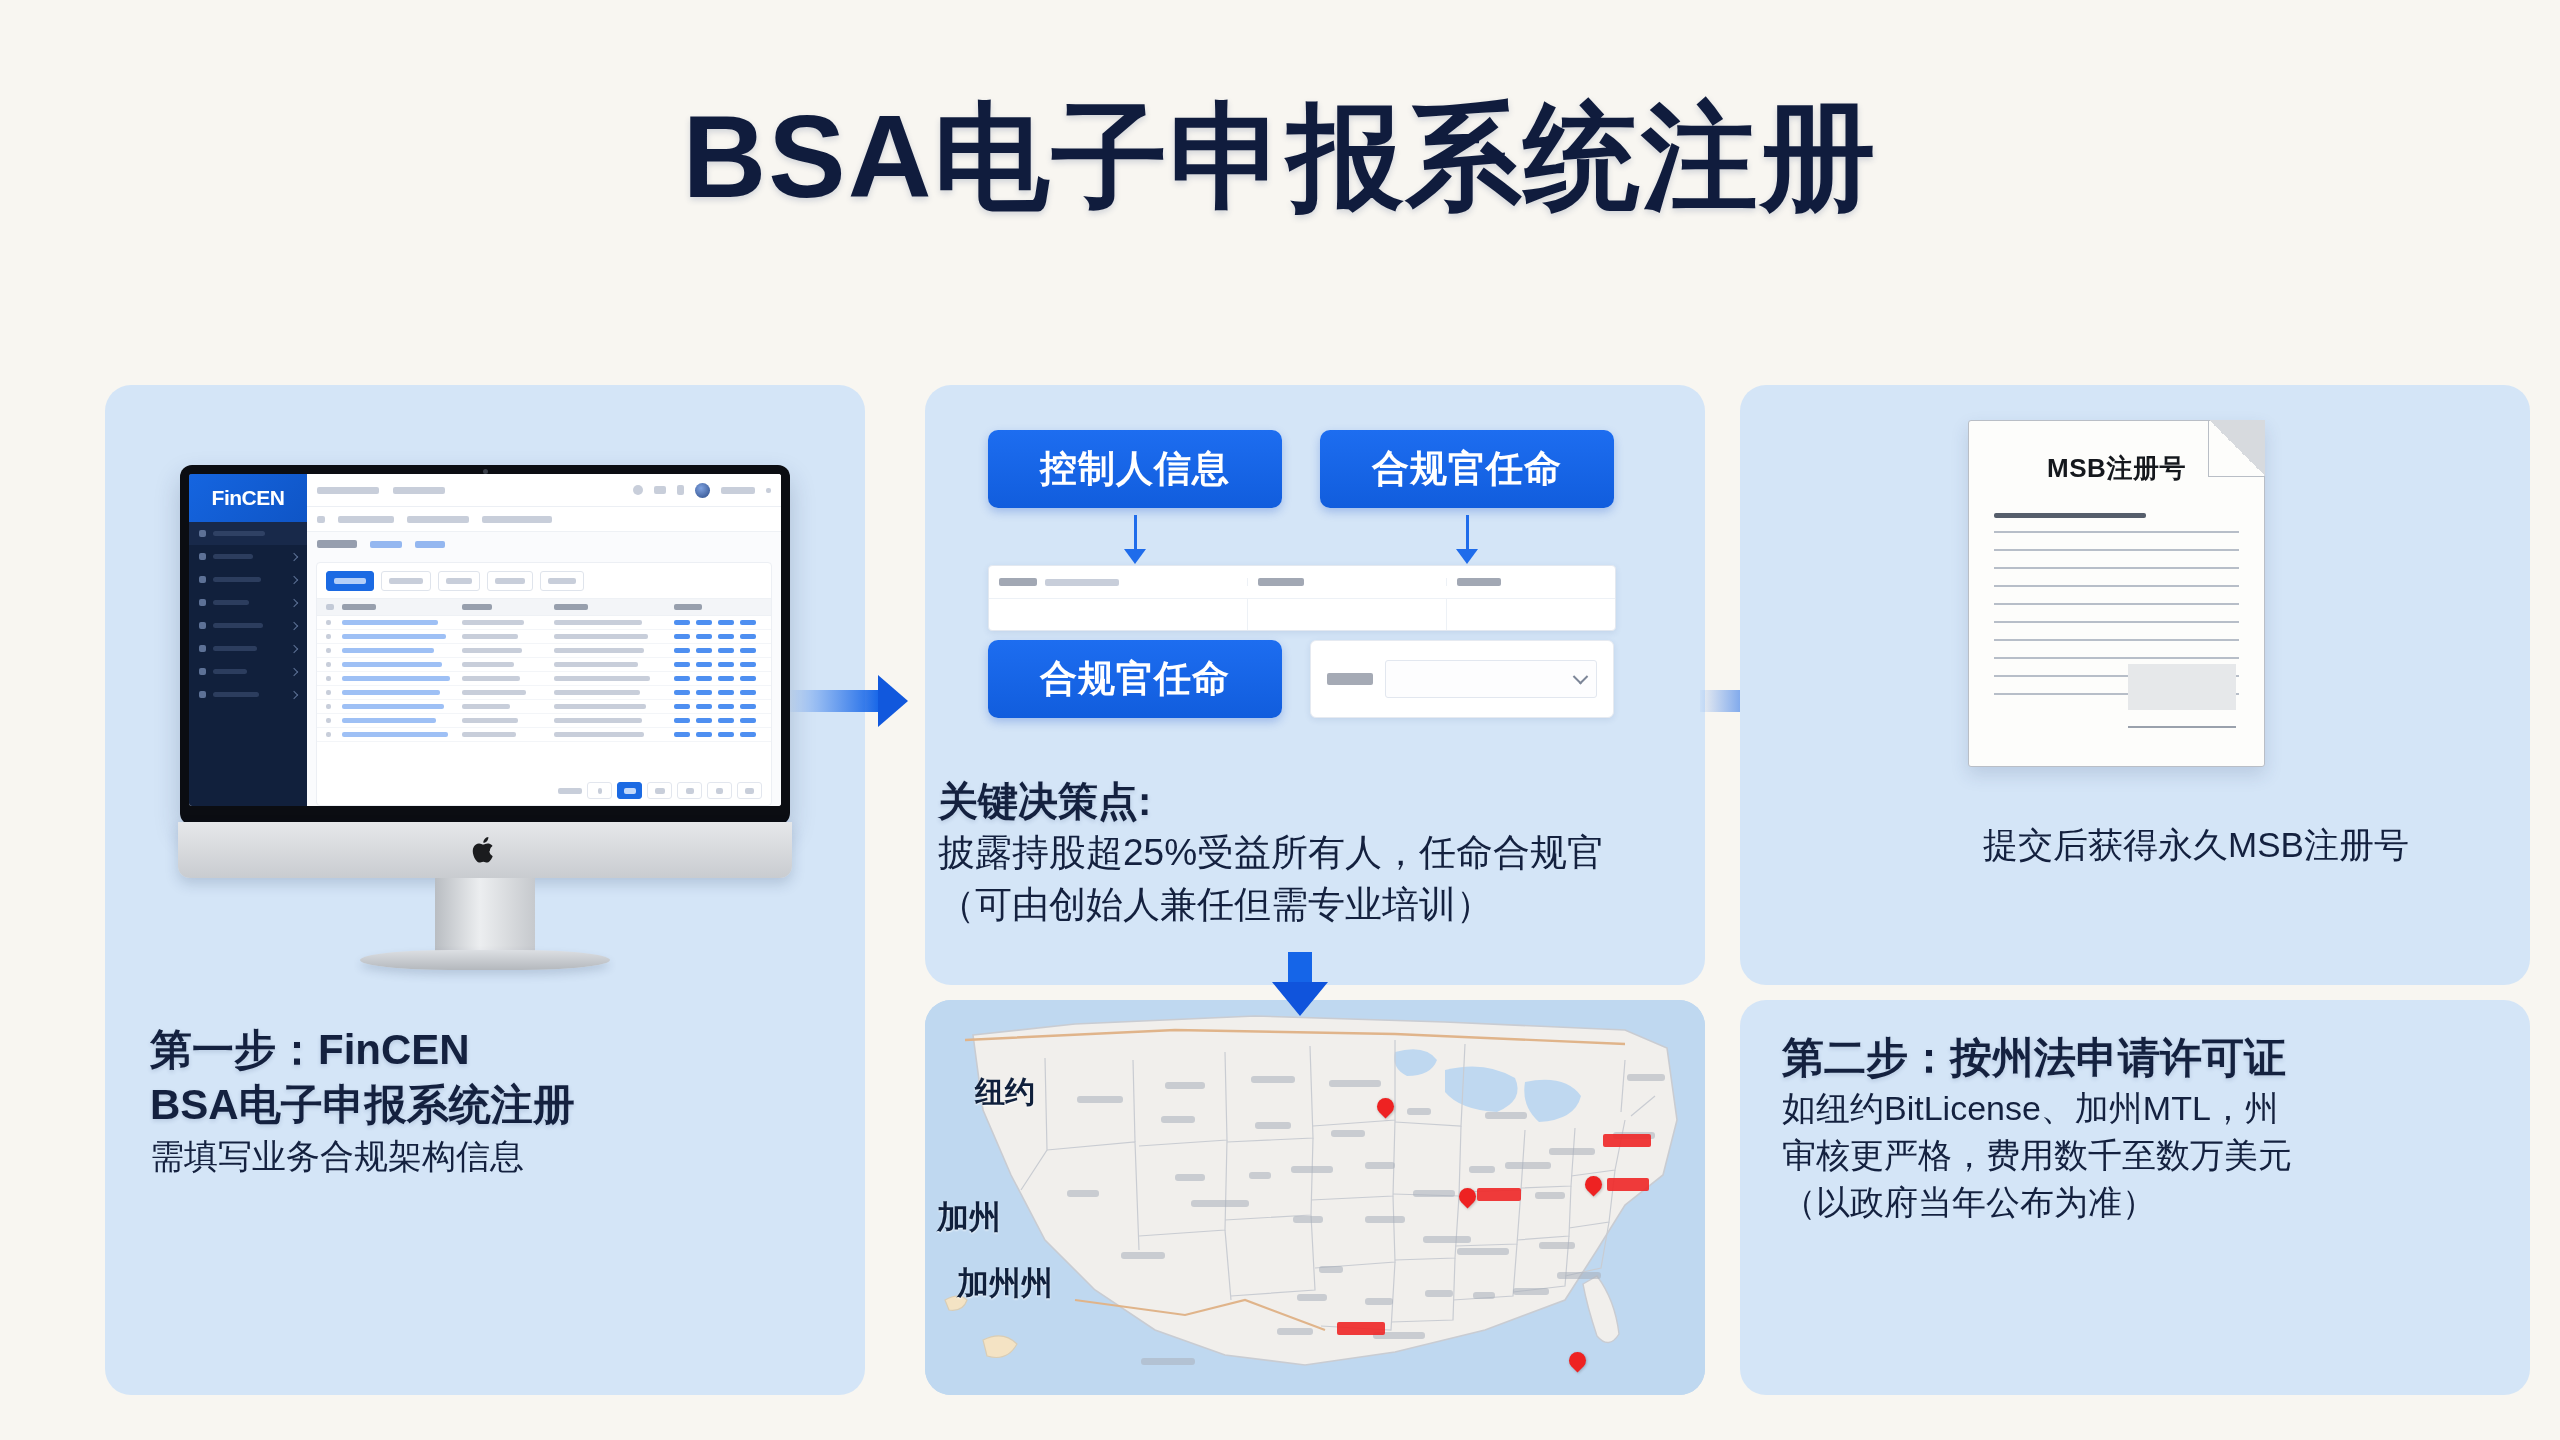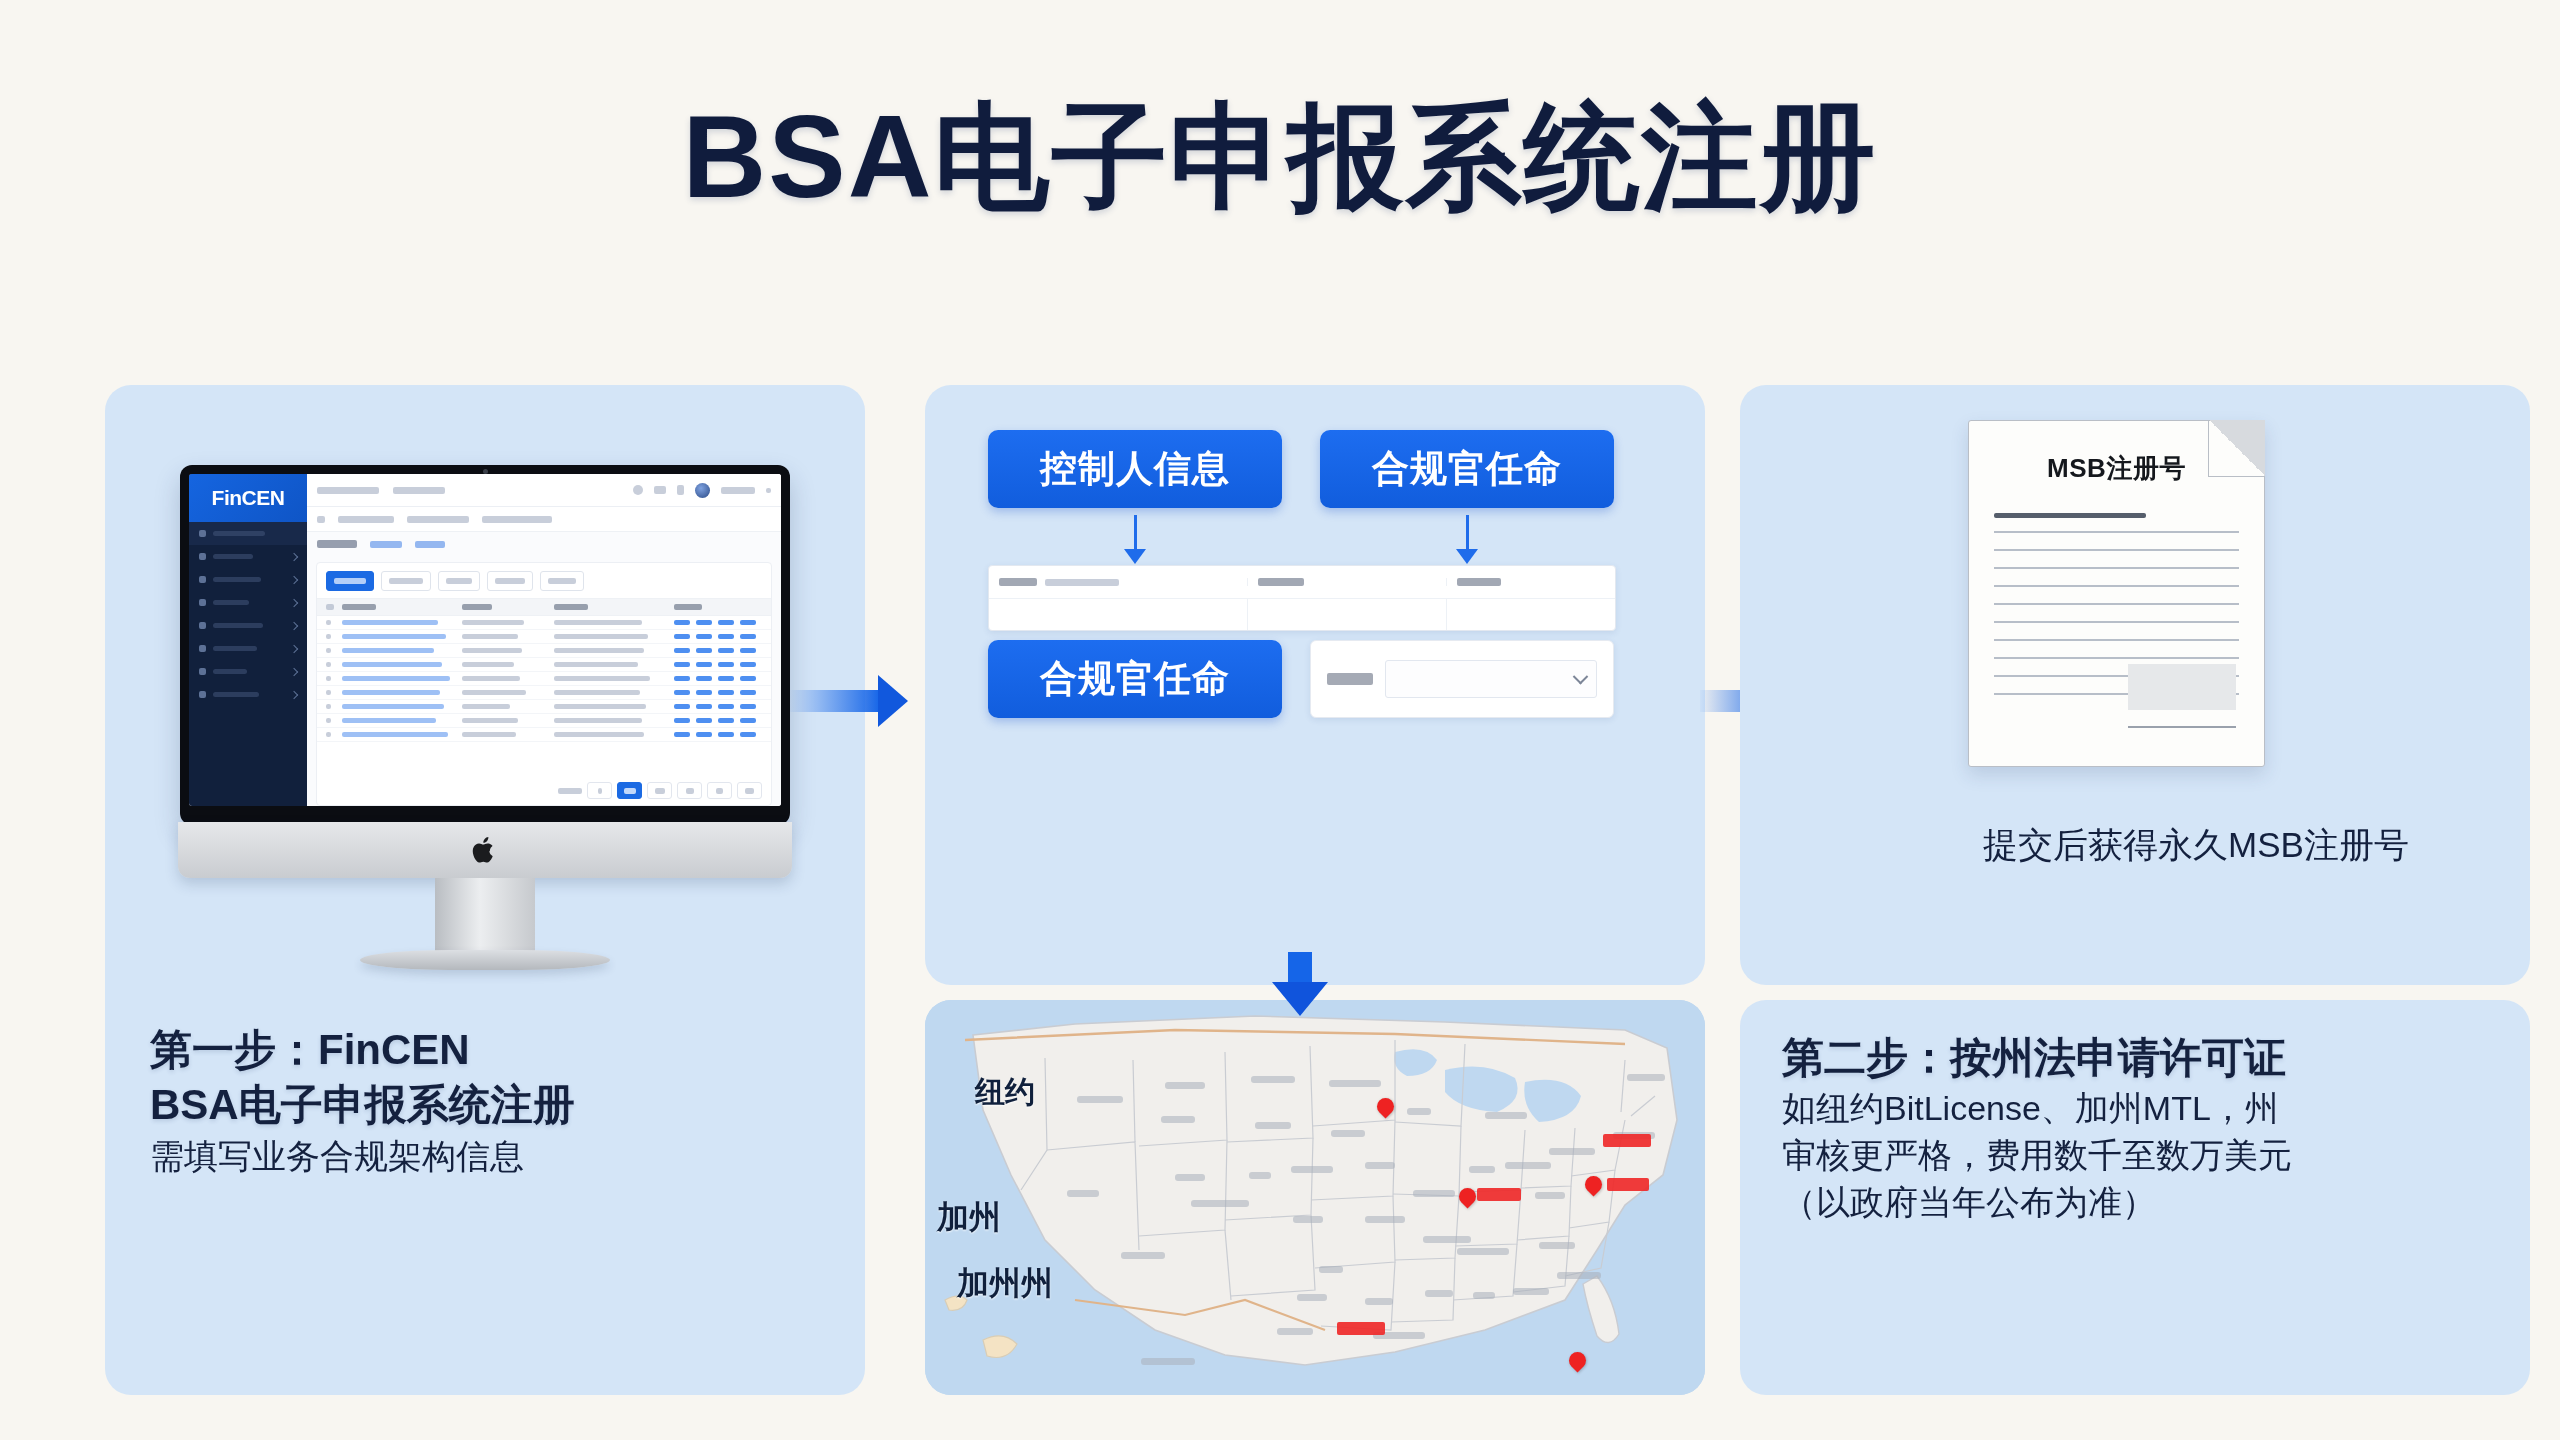--- a/index.html
+++ b/index.html
@@ -556,20 +556,25 @@
     </div>
   </div>
 
   <div class="selcard">
     <span class="blur" style="width:46px;height:12px;background:#5b6478"></span>
     <span class="selbox">
       <span class="chev"></span>
     </span>
   </div>
 
+  <div id="cap-mid">
+    <div class="k">关键决策点:</div>
+    <div class="t">披露持股超25%受益所有人，任命合规官</div>
+    <div class="t">（可由创始人兼任但需专业培训）</div>
+  </div>
 
   <div class="farrow" id="fa2">
     <span class="shaft"></span>
       <span class="tip"></span>
   </div>
 
   <div class="mapwrap">
     <svg class="usmap" viewBox="0 0 780 395" preserveAspectRatio="none">
       <rect x="0" y="0" width="780" height="395" fill="#bfd8f0"></rect>
 

